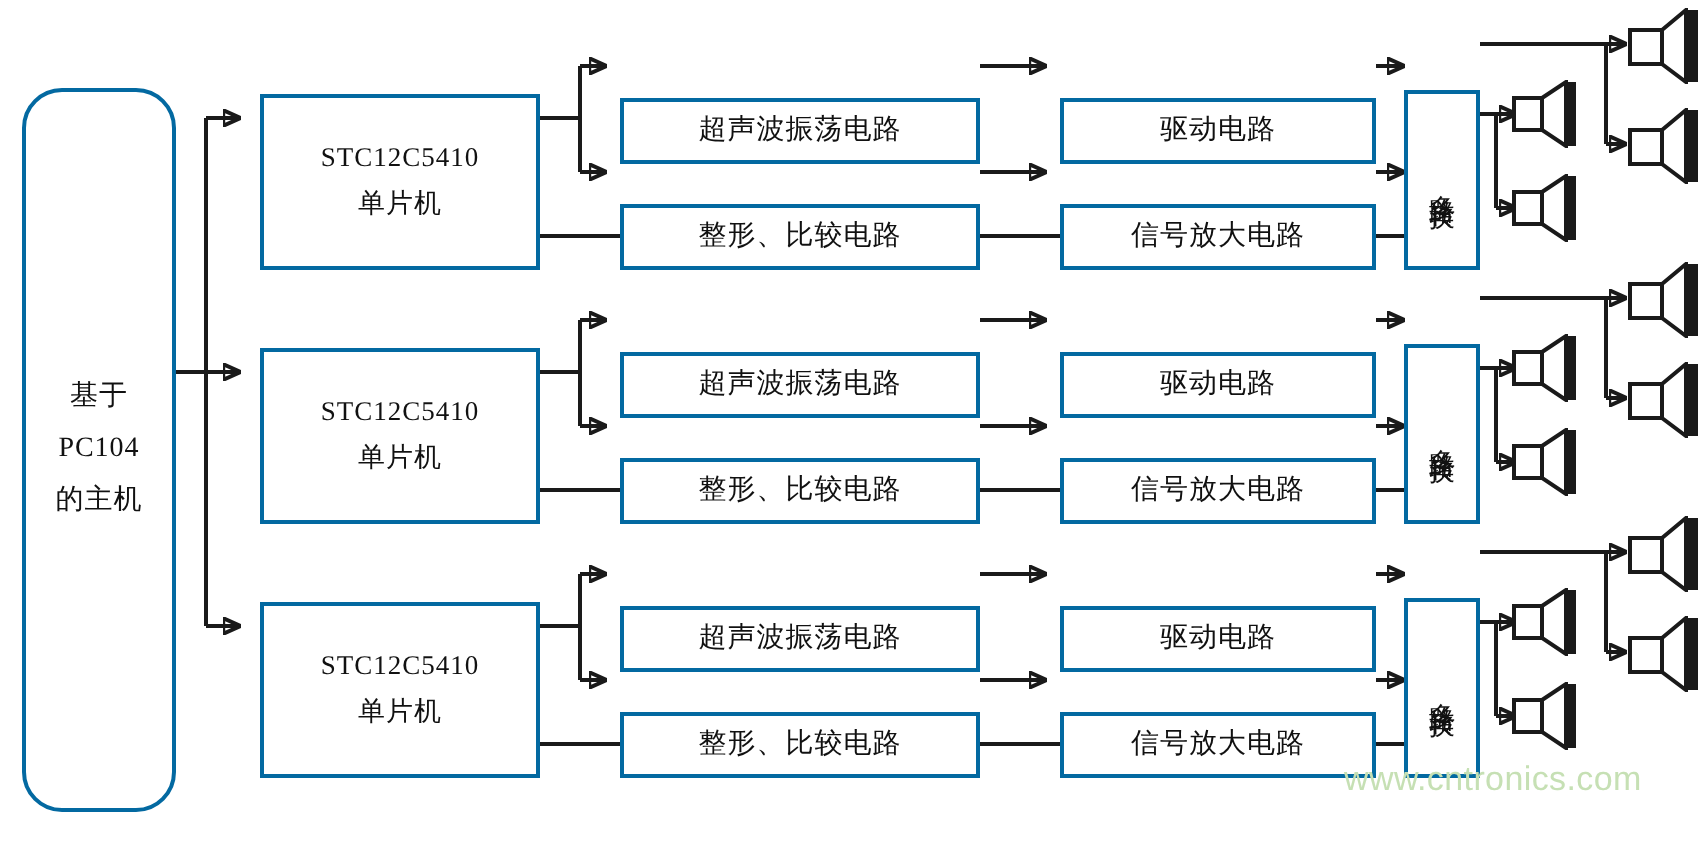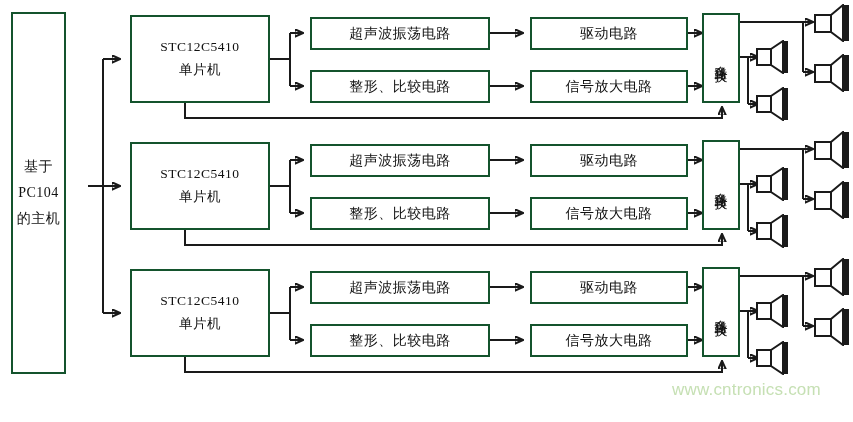--- a/index.html
+++ b/index.html
@@ -8,30 +8,31 @@
     font-family:"Liberation Serif", serif;
     color:#111111;
     position:relative;
     overflow:hidden;
   }
   #diagram{
     position:absolute;left:0;top:0;width:853px;height:422px;
   }
   .box{
     position:absolute;
-    border:2px solid #14532d;
+    border:2px solid #0369a1;
     background:#ffffff;
     box-sizing:border-box;
     display:flex;
     align-items:center;
     justify-content:center;
     text-align:center;
     line-height:1.25;
     font-size:14px;
     letter-spacing:0.5px;
+    margin-top:32px;
   }
   .box.host{
     font-size:14px;
     flex-direction:column;
     line-height:1.85;
   }
   .box.mcu{
     flex-direction:column;
     line-height:1.7;
     font-size:13.5px;
@@ -151,21 +152,21 @@
     <polyline points="740,276 803,276"></polyline>
     <line x1="803" y1="276" x2="803" y2="326"></line>
     <polyline points="803,276 813,276" marker-end="url(#ah)"></polyline>
     <polyline points="803,326 813,326" marker-end="url(#ah)"></polyline>
     <polyline points="740,311 748,311"></polyline>
     <line x1="748" y1="311" x2="748" y2="358"></line>
     <polyline points="748,311 758,311" marker-end="url(#ah)"></polyline>
     <polyline points="748,358 758,358" marker-end="url(#ah)"></polyline>
   </svg>
 
-  <div class="box host" style="left:11px;top:12px;width:55px;height:362px;">
+  <div class="box host" style="left:11px;top:12px;width:77px;height:362px;border-radius:20px;">
     <span>基于</span>
     <span>PC104</span>
     <span>的主机</span>
   </div>
 
   <div class="box mcu" style="left:130px;top:15px;width:140px;height:88px;">
     <span>STC12C5410</span>
     <span>单片机</span>
   </div>
   <div class="box" style="left:310px;top:17px;width:180px;height:33px;">超声波振荡电路</div>

